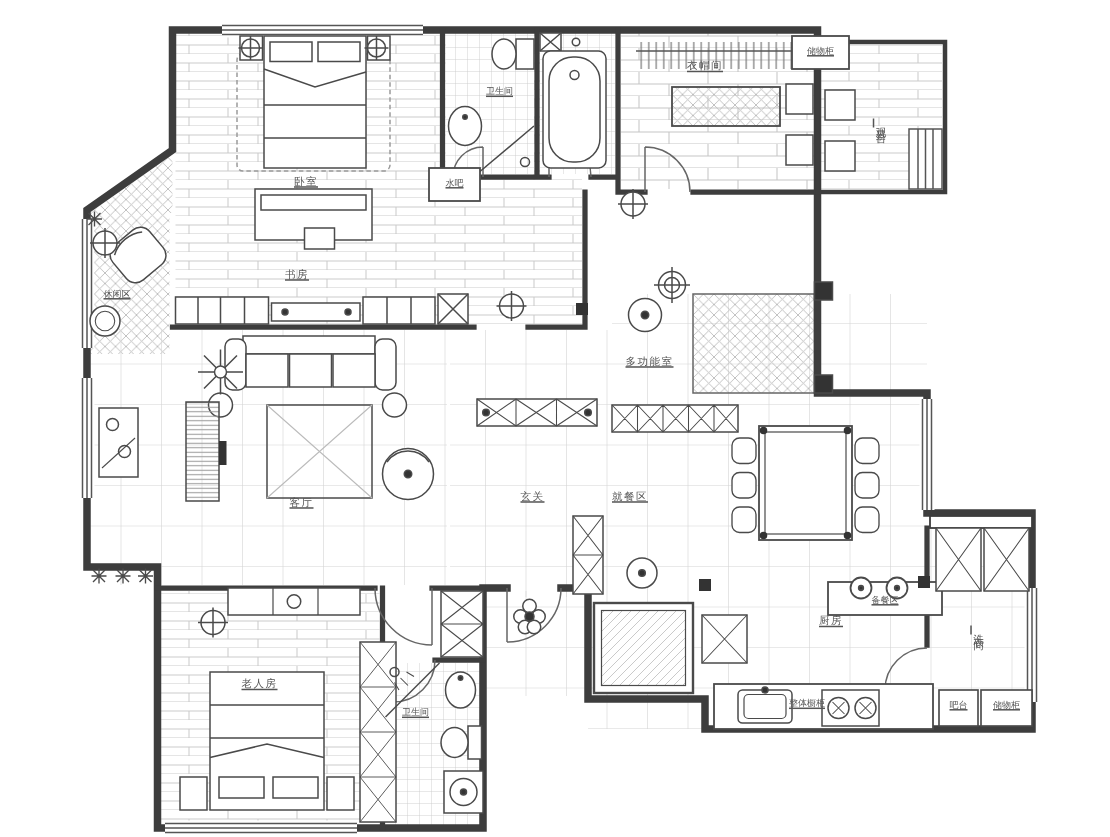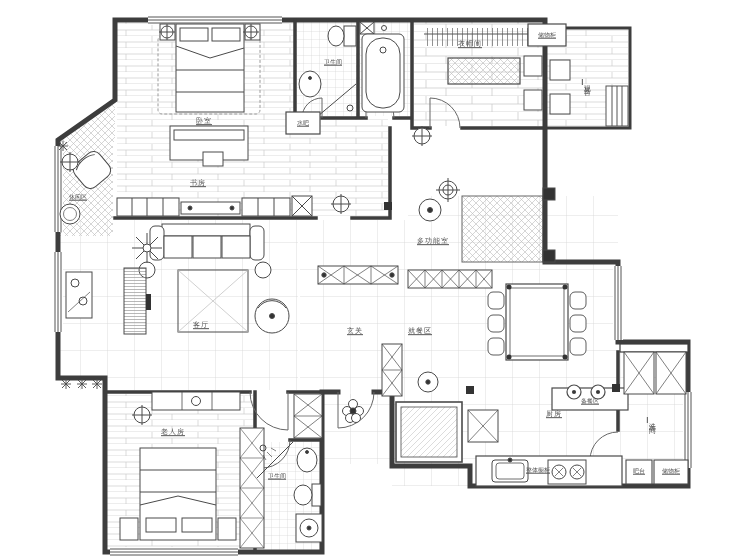--- a/index.html
+++ b/index.html
@@ -391,24 +391,24 @@
 
 <div class="lbl" style="left:204px;top:122px">卧室</div>
 <div class="lbl" style="left:198px;top:184px">书房</div>
 <div class="lbl tiny" style="left:78px;top:197px">休闲区</div>
 <div class="lbl tiny" style="left:333px;top:62px">卫生间</div>
 <div class="lbl tiny" style="left:303px;top:123px">水吧</div>
 <div class="lbl" style="left:470px;top:45px">衣帽间</div>
 <div class="lbl tiny" style="left:547px;top:35px">储物柜</div>
 <div class="lbl v" style="left:586px;top:82px">观景台</div>
 <div class="lbl" style="left:433px;top:242px">多功能室</div>
-<div class="lbl" style="left:201px;top:326px">客厅</div>
+<div class="lbl" style="left:201px;top:336px">客厅</div>
 <div class="lbl" style="left:355px;top:332px">玄关</div>
 <div class="lbl" style="left:420px;top:332px">就餐区</div>
-<div class="lbl" style="left:173px;top:433px">老人房</div>
+<div class="lbl" style="left:173px;top:457px">老人房</div>
 <div class="lbl tiny" style="left:277px;top:476px">卫生间</div>
 <div class="lbl tiny" style="left:590px;top:401px">备餐区</div>
 <div class="lbl" style="left:554px;top:415px">厨房</div>
 <div class="lbl v" style="left:651px;top:420px">洗衣间</div>
 <div class="lbl tiny" style="left:639px;top:471px">吧台</div>
 <div class="lbl tiny" style="left:671px;top:471px">储物柜</div>
 <div class="lbl tiny" style="left:538px;top:470px">整体橱柜</div>
 
 </div>
 

